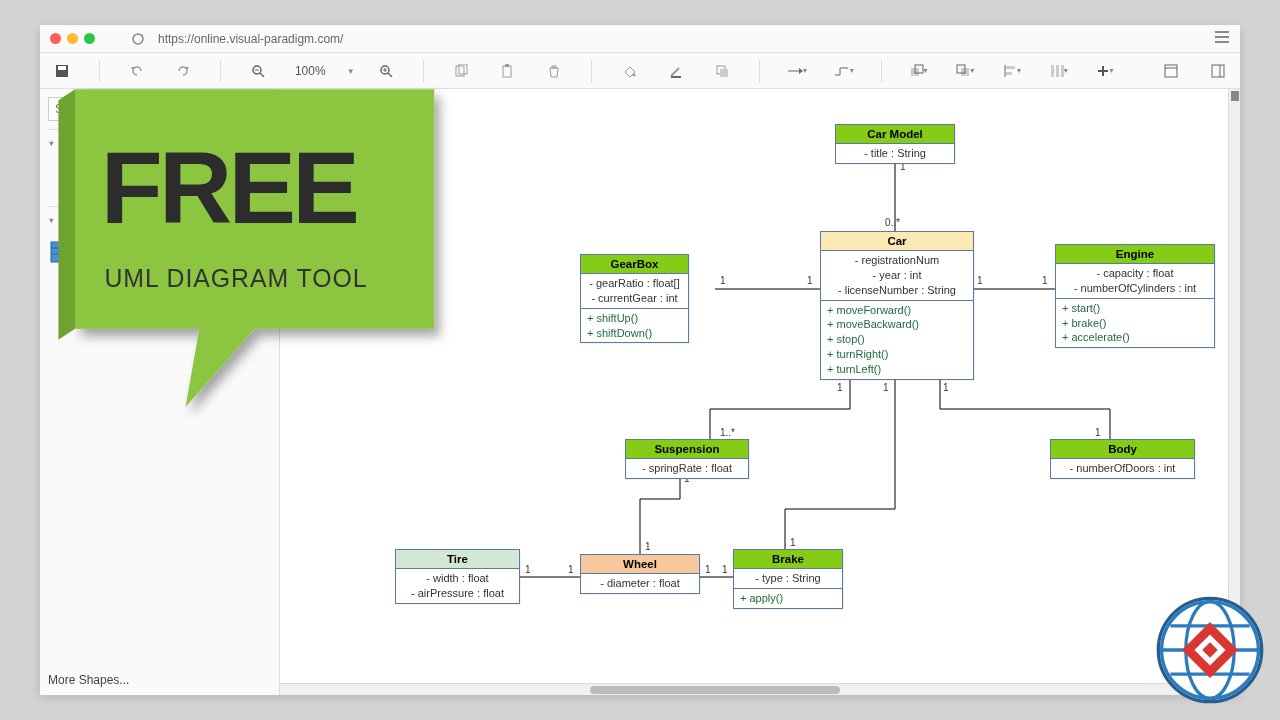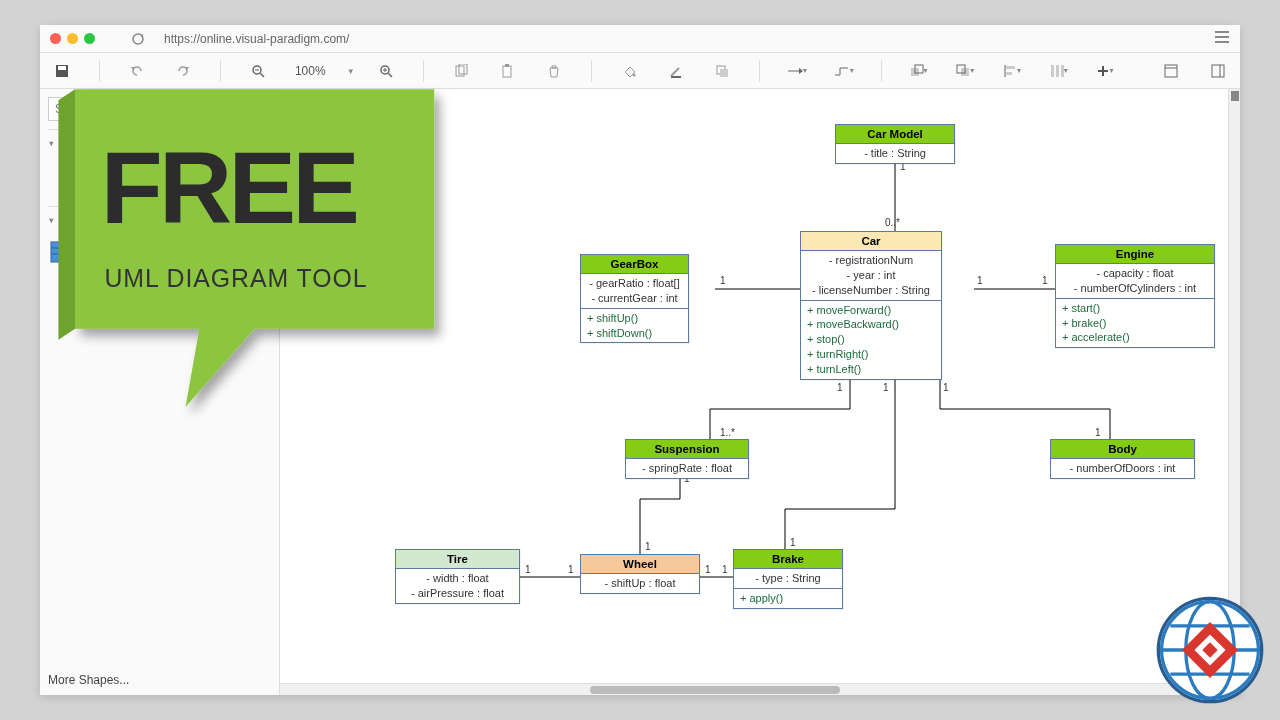--- a/index.html
+++ b/index.html
@@ -1,21 +1,21 @@
 <!DOCTYPE html>
 <html><head>
 <meta charset="utf-8">
 <style>
   * { box-sizing: border-box; margin: 0; padding: 0; font-family: Arial, Helvetica, sans-serif; }
   body { background: #d3d3d3; width: 1280px; height: 720px; overflow: hidden; position: relative; }
   .window { position: absolute; left: 40px; top: 25px; width: 1200px; height: 670px; background: #f5f5f5; border-radius: 6px 6px 0 0; box-shadow: 0 2px 10px rgba(0,0,0,0.15); }
   .titlebar { height: 28px; display: flex; align-items: center; padding: 0 10px; border-bottom: 1px solid #ddd; background: #fafafa; }
   .win-btn { width: 11px; height: 11px; border-radius: 50%; margin-right: 6px; }
   .red { background: #ff5f57; } .yellow { background: #febc2e; } .green { background: #28c840; }
-  .url { margin-left: 30px; color: #666; font-size: 12px; display: flex; align-items: center; gap: 19px; }
+  .url { margin-left: 30px; color: #666; font-size: 12px; display: flex; align-items: center; gap: 13px; }
   .hamburger { margin-left: auto; color: #888; }
   .toolbar { height: 36px; display: flex; align-items: center; padding: 0 8px; border-bottom: 1px solid #ddd; background: #fafafa; gap: 19px; }
   .tool-btn { width: 28px; height: 28px; display: inline-flex; align-items: center; justify-content: center; color: #555; border-right: none; }
   .tool-sep { width: 1px; height: 22px; background: #ddd; margin: 0 4px; }
   .zoom-text { font-size: 12px; color: #555; padding: 0 4px; }
   .body-area { display: flex; height: 606px; }
   .sidebar { width: 240px; border-right: 1px solid #ddd; background: #fafafa; padding: 8px; font-size: 12px; color: #555; }
   .side-search { width: 100%; height: 24px; border: 1px solid #ccc; padding: 0 6px; margin-bottom: 8px; font-size: 12px; }
   .side-sec { font-size: 12px; color: #444; padding: 6px 2px; border-top: 1px solid #ddd; }
   .side-sec::before { content: "▸"; font-size: 9px; margin-right: 4px; color: #888; transform: rotate(90deg); display: inline-block; }
@@ -268,21 +268,21 @@
       <div class="mlabel" style="left:442px;top:475px">1</div>
       <div class="mlabel" style="left:288px;top:475px">1</div>
       <div class="mlabel" style="left:245px;top:475px">1</div>
       <div class="mlabel" style="left:510px;top:448px">1</div>
 
       <div class="uml blue" style="left:555px;top:35px;width:120px">
         <div class="hdr">Car Model</div>
         <div class="sec attr">- title : String</div>
       </div>
 
-      <div class="uml yellowbox" style="left:520px;top:142px;width:142px">
+      <div class="uml yellowbox" style="left:540px;top:142px;width:154px">
         <div class="hdr">Car</div>
         <div class="sec attr">
             <div>- registrationNum</div>
             <div>- year : int</div>
             <div>- licenseNumber : String</div>
           </div>
         <div class="sec method">
             <div>+ moveForward()</div>
             <div>+ moveBackward()</div>
             <div>+ stop()</div>
@@ -327,21 +327,21 @@
       </div>
 
       <div class="uml blue" style="left:453px;top:460px;width:110px">
         <div class="hdr">Brake</div>
         <div class="sec attr">- type : String</div>
         <div class="sec method">+ apply()</div>
       </div>
 
       <div class="uml orangebox" style="left:300px;top:465px;width:120px">
         <div class="hdr">Wheel</div>
-        <div class="sec attr">- shiftUp : float</div>
+        <div class="sec attr">- diameter : float</div>
       </div>
 
       <div class="uml greenbox" style="left:115px;top:460px;width:125px">
         <div class="hdr">Tire</div>
         <div class="sec attr">
             <div>- width : float</div>
             <div>- airPressure : float</div>
           </div>
       </div>
 

